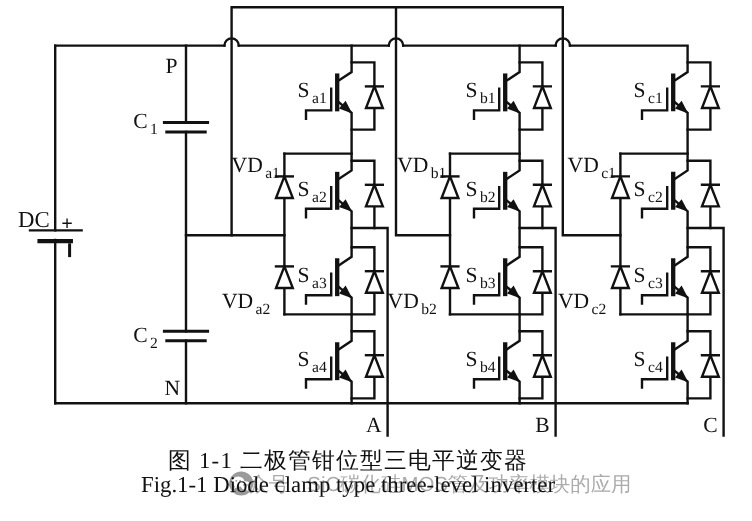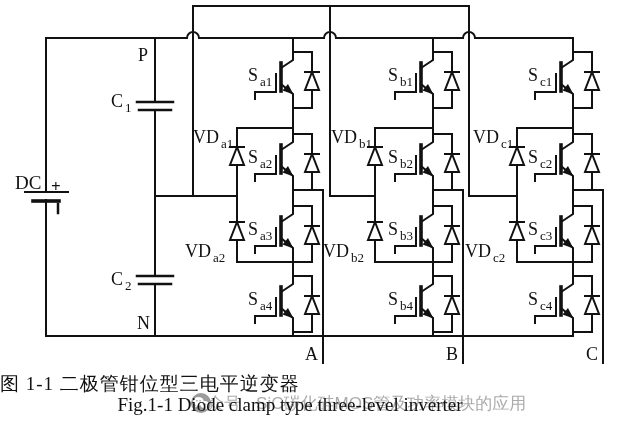--- a/index.html
+++ b/index.html
@@ -9,21 +9,21 @@
   svg .w{stroke:#111;stroke-width:2;fill:none;stroke-linecap:square;}
   svg .w3{stroke:#111;stroke-width:3.6;fill:none;stroke-linecap:square;}
   svg .w25{stroke:#111;stroke-width:2.5;fill:none;stroke-linecap:square;}
   svg .hollow{fill:#fff;stroke:#111;stroke-width:2;stroke-linejoin:miter;}
   svg .solid{fill:#111;stroke:none;}
   svg text{fill:#111;font-family:"Liberation Serif", serif;}
   .lbl{font-size:18px;}
   .lbl19{font-size:19px;}
   .sub{font-size:13px;}
   .plus{font-size:17px;font-weight:bold;}
-  .caption-zh{position:absolute;left:0;top:371px;width:580px;z-index:3;
+  .caption-zh{position:absolute;left:0;top:371px;width:580px;text-align:center;z-index:3;
               font-size:19px;color:#111;letter-spacing:1px;}
   .caption-en{position:absolute;left:0;top:394px;width:580px;text-align:center;z-index:3;
               font-size:19px;color:#111;}
   .watermark{position:absolute;left:190px;top:392px;z-index:2;display:flex;align-items:center;
              gap:5px;color:#ababab;font-size:17px;white-space:nowrap;
              font-family:"Liberation Sans", sans-serif;}
 </style>
 </head>
 <body>
 

